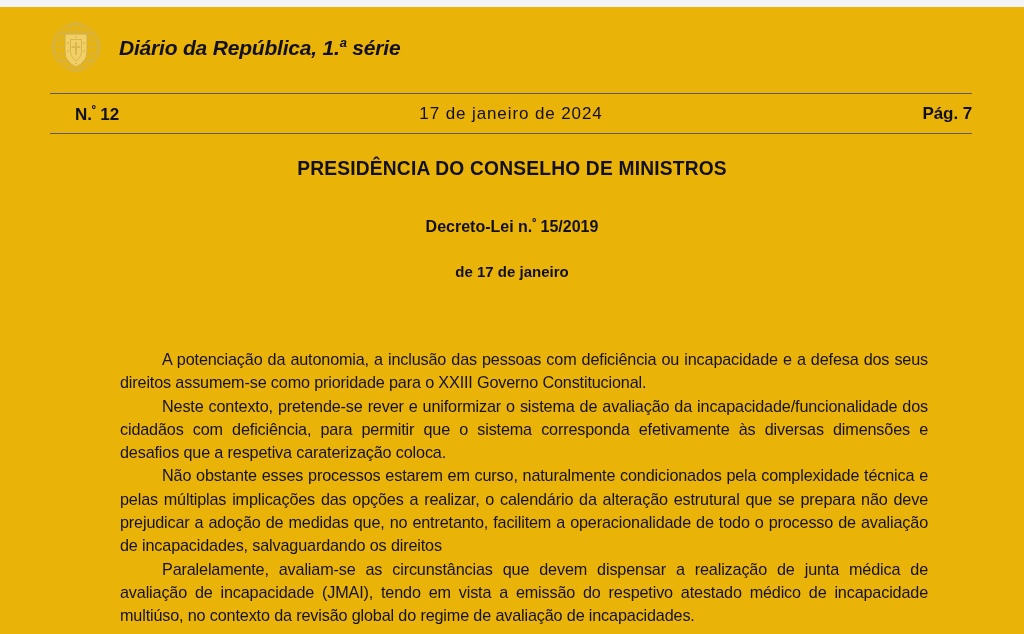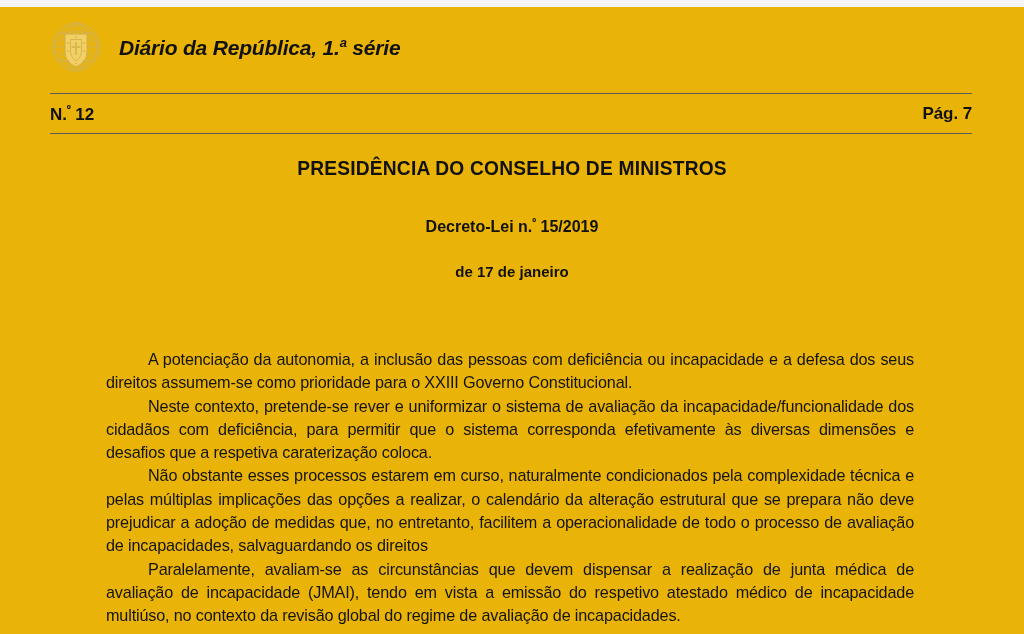--- a/index.html
+++ b/index.html
@@ -88,21 +88,21 @@
     letter-spacing: -0.1px;
   }
   .header-row .center {
     position: absolute;
     left: 0; right: 0;
     text-align: center;
     font-weight: normal;
     font-size: 17px;
     letter-spacing: 0.9px;
   }
-  .header-row .left, .header-row .right { position: relative; z-index: 2; }
+  .header-row .left, .header-row .right { position: relative; z-index: 2; margin-left: 25px; }
   .header-row sup { font-size: 0.65em; vertical-align: super; }
 
   
   .doc-title {
     position: absolute;
     top: 150px;
     left: 0;
     width: 1024px;
     text-align: center;
     font-size: 20px;
@@ -139,21 +139,21 @@
     text-align: center;
     font-size: 14.5px;
     letter-spacing: -0.05px;
   }
   .summary .lbl { font-style: italic; }
 
   
   .body-text {
     position: absolute;
     top: 341px;
-    left: 106px;
+    left: 120px;
     width: 808px;
     font-size: 16.2px;
     line-height: 23.3px;
     text-align: justify;
     letter-spacing: -0.15px;
     color: #141414;
   }
   .body-text p {
     margin: 0;
     text-indent: 42px;
@@ -201,20 +201,21 @@
       </svg>
     </div>
     <div class="masthead-title"><span>Diário da República, 1.</span><sup>a</sup><span> série</span></div>
   </div>
 
   <div class="rule rule-top"></div>
   <div class="rule rule-bottom"></div>
 
   <div class="header-row">
     <div class="left"><span>N.</span><sup>º</sup><span> 12</span></div>
+    <div class="center">17 de janeiro de 2024</div>
     <div class="right">Pág. 7</div>
   </div>
 
   <div class="doc-title">PRESIDÊNCIA DO CONSELHO DE MINISTROS</div>
 
   <div class="doc-subtitle"><span>Decreto-Lei n.</span><sup>º</sup><span> 15/2019</span></div>
 
   <div class="doc-date">de 17 de janeiro</div>
 
 

